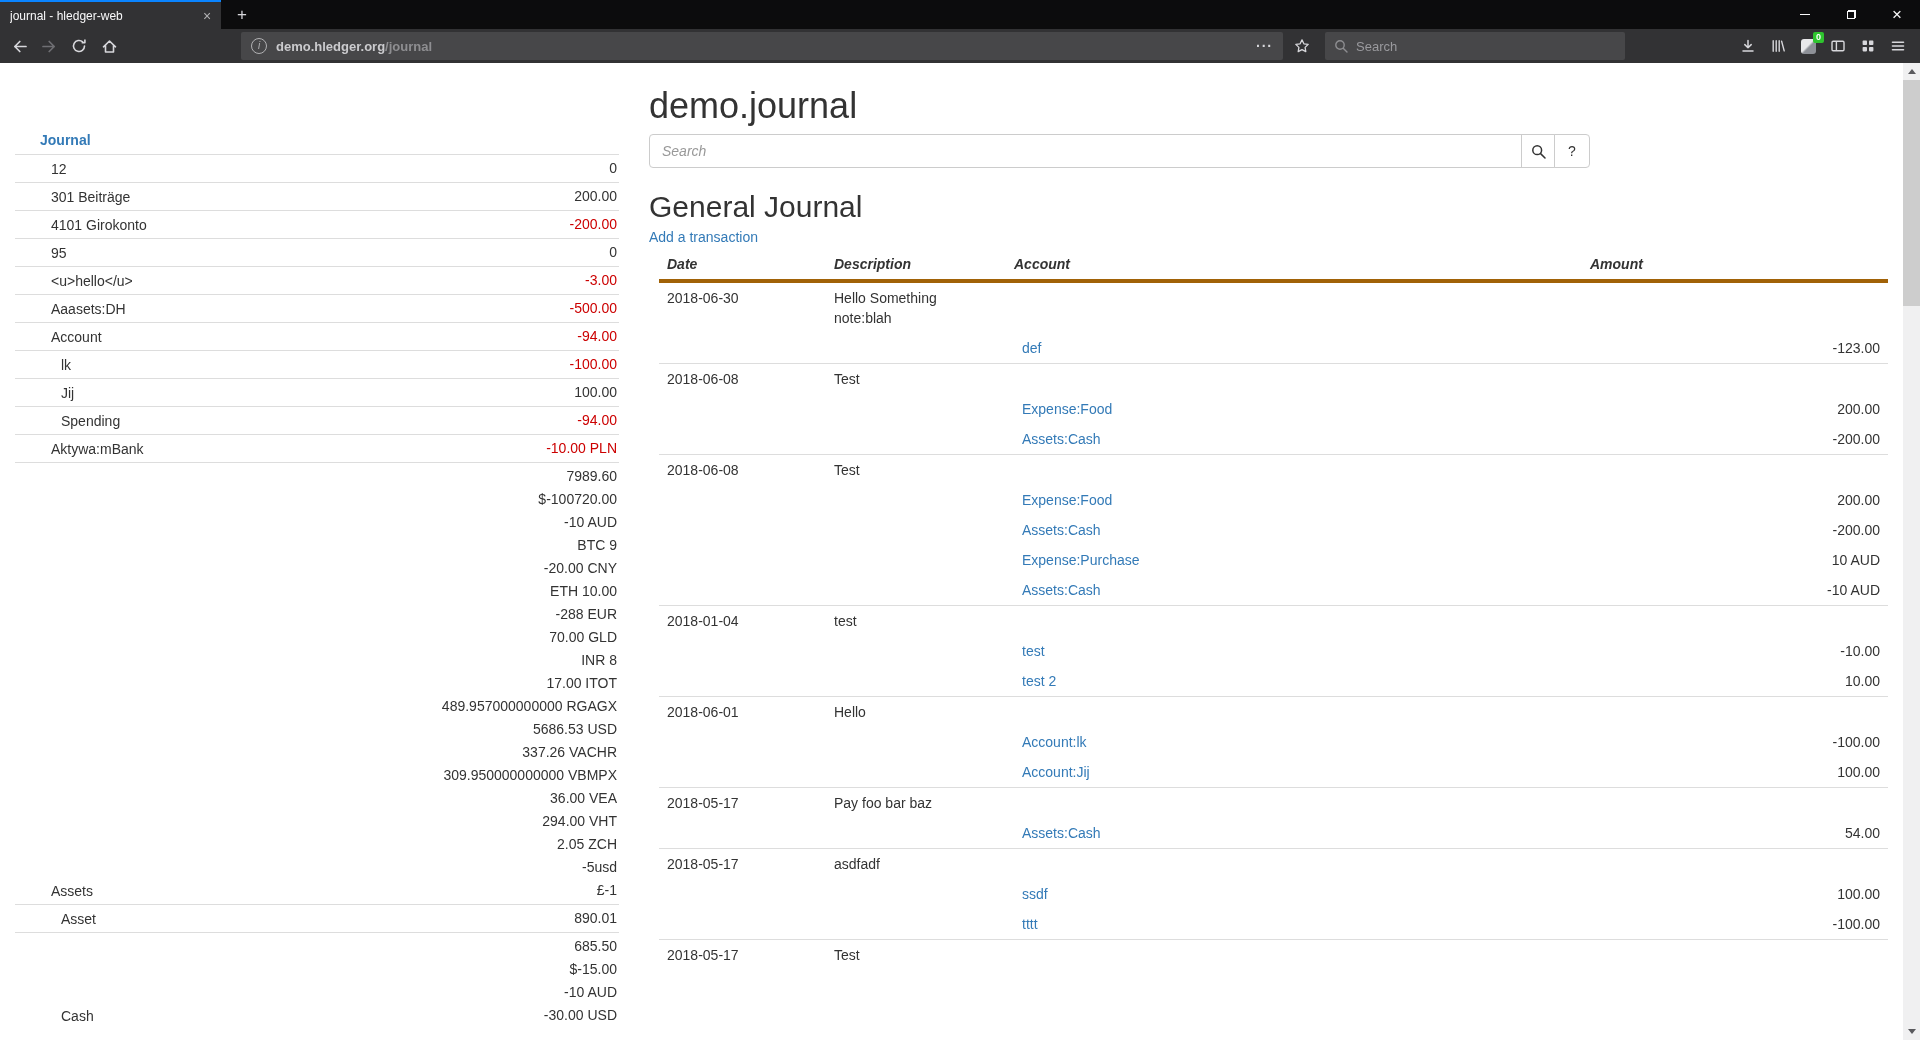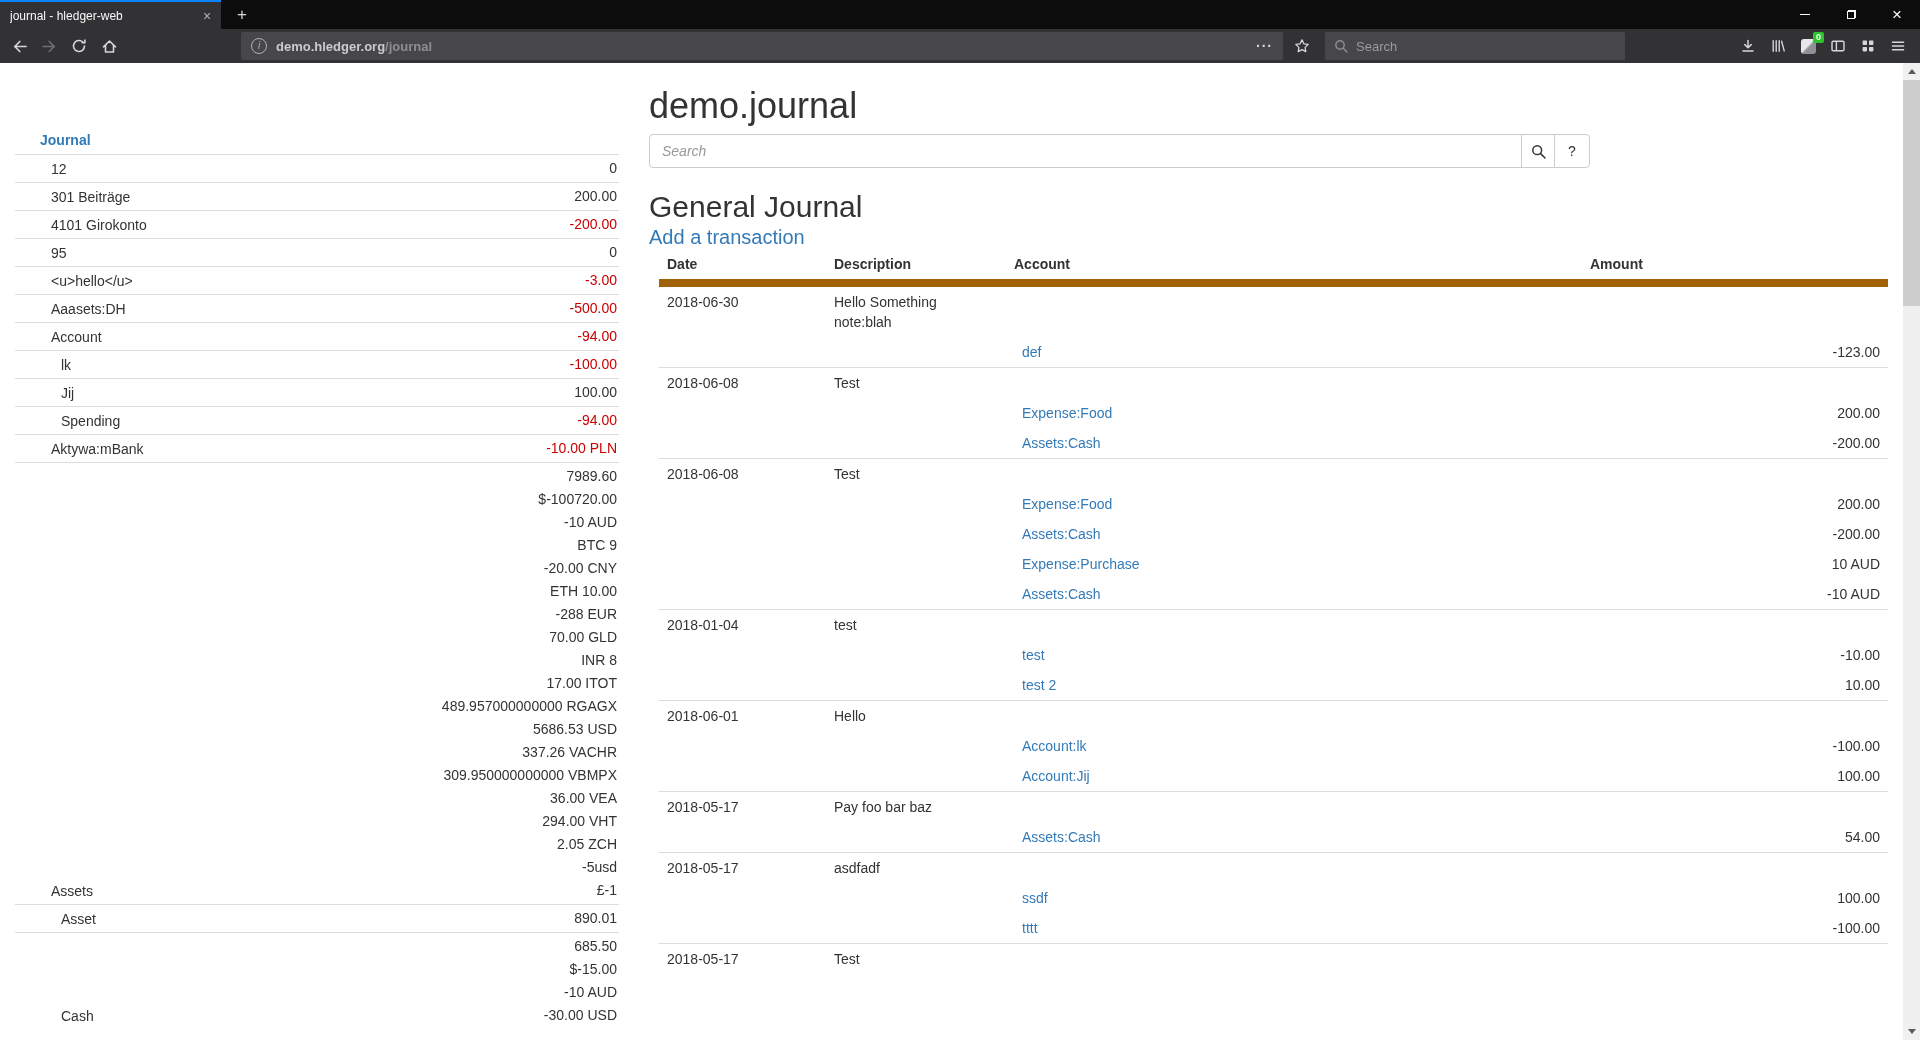--- a/index.html
+++ b/index.html
@@ -62,24 +62,24 @@
   .main h1{margin:22px 0 8px;font-size:36px;font-weight:500;line-height:41px;color:#333;}
   .searchform{display:flex;height:34px;margin-bottom:8px;}
   .search-input{box-sizing:border-box;height:34px;width:873px;border:1px solid #ccc;border-radius:4px 0 0 4px;
     padding:6px 12px;font-size:14px;color:#555;outline:none;font-family:inherit;}
   .search-input::placeholder{color:#999;font-style:italic;}
   .search-btn,.help-btn{box-sizing:border-box;height:34px;border:1px solid #ccc;background:#fff;
     margin-left:-1px;display:flex;align-items:center;justify-content:center;cursor:pointer;}
   .search-btn{width:34px;}
   .help-btn{width:36px;border-radius:0 4px 4px 0;font-size:14px;color:#333;font-family:inherit;}
   .main h2{margin:22px 0 4px;font-size:30px;font-weight:500;line-height:33px;color:#333;}
-  .add-link{display:inline-block;font-size:20px;line-height:20px;margin-bottom:2px;color:var(--link,#337ab7);}
+  .add-link{display:inline-block;font-size:14px;line-height:20px;margin-bottom:2px;color:var(--link,#337ab7);}
   .jtable{margin-left:10px;width:1229px;border-collapse:collapse;font-size:14px;}
   .jtable th,.jtable td{padding:5px 8px;line-height:20px;text-align:left;vertical-align:top;color:#333;}
-  .jtable th{font-weight:bold;border-bottom:8px solid #a16207;}
+  .jtable th{font-weight:bold;border-bottom:4px solid #a16207;font-style:italic;}
   .c-date{width:151px;}
   .c-desc{width:164px;}
   .c-acct{width:560px;}
   .c-amt,td.amt{text-align:right;}
   tr.tx-row td{border-top:1px solid #ddd;}
   td.acct a{color:var(--link,#337ab7);padding-left:8px;}
 </style>
 </head>
 <body>
 

